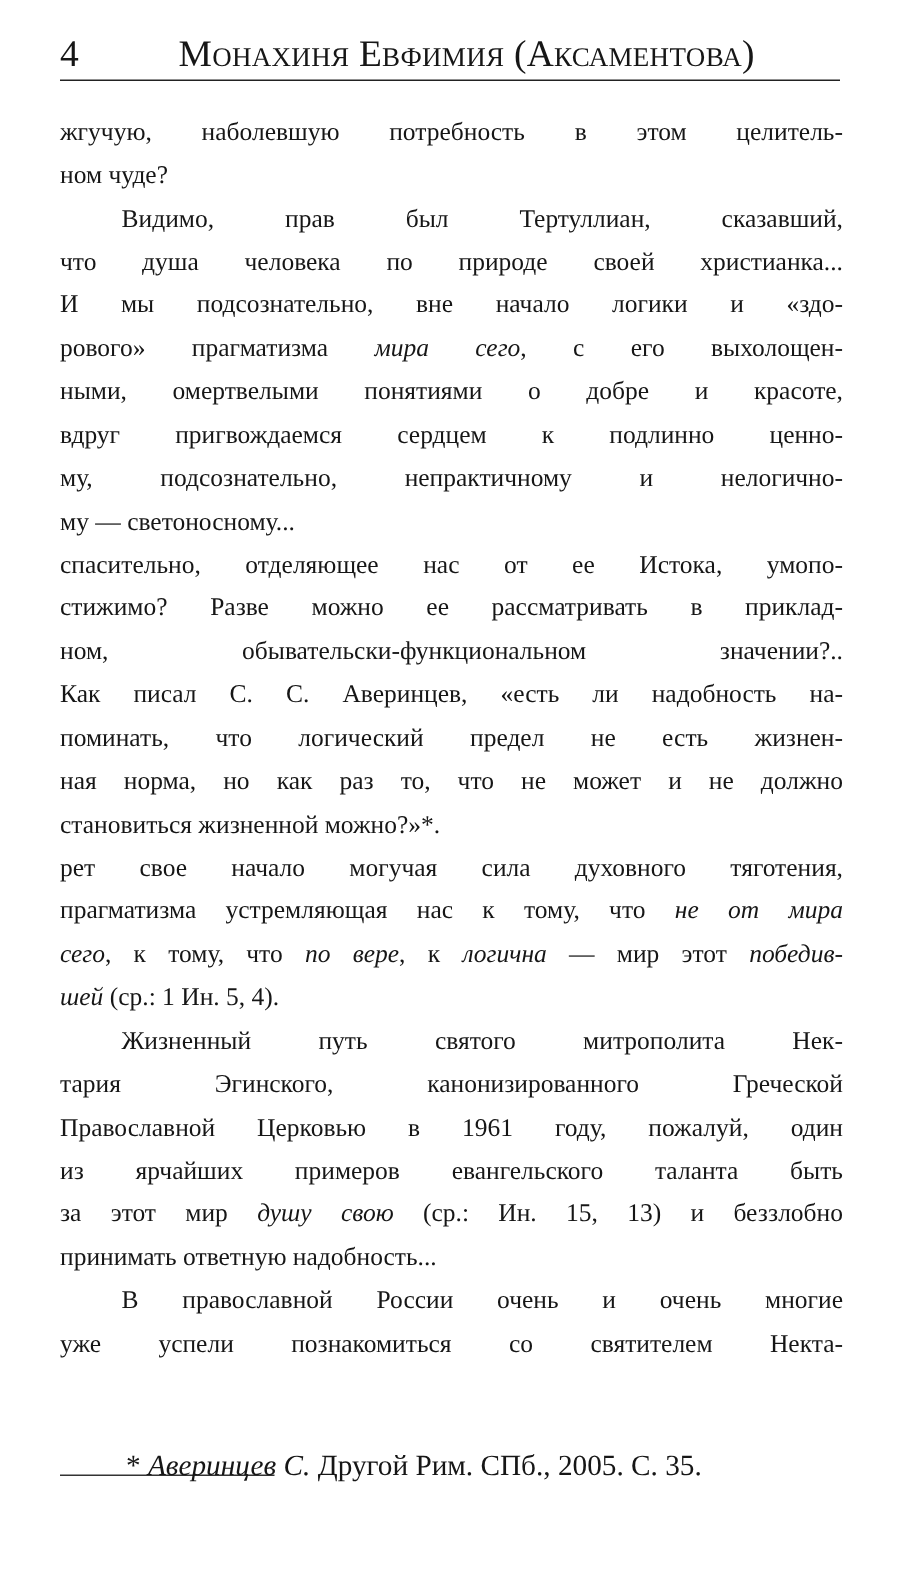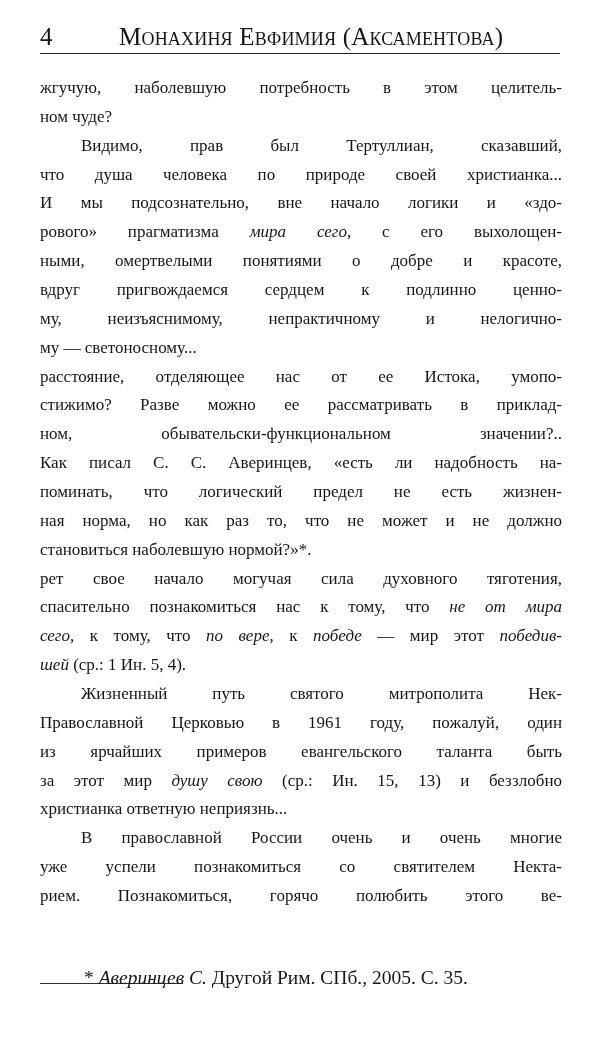--- a/index.html
+++ b/index.html
@@ -50,81 +50,81 @@
     <div class="line">
       <span class="jw"><span>рового» прагматизма </span><em>мира сего</em><span>, с его выхолощен-</span></span>
     </div>
     <div class="line">
       <span class="jw"><span>ными, омертвелыми понятиями о добре и красоте,</span></span>
     </div>
     <div class="line">
       <span class="jw"><span>вдруг пригвождаемся сердцем к подлинно ценно-</span></span>
     </div>
     <div class="line">
-      <span class="jw"><span>му, неизъяснимому, непрактичному и нелогично-</span></span>
+      <span class="jw"><span>му, подсознательно, непрактичному и нелогично-</span></span>
     </div>
     <div class="line last">
       <span class="jw"><span>му — светоносному...</span></span>
     </div>
     <div class="line">
-      <span class="jw"><span>расстояние, отделяющее нас от ее Истока, умопо-</span></span>
+      <span class="jw"><span>спасительно, отделяющее нас от ее Истока, умопо-</span></span>
     </div>
     <div class="line">
       <span class="jw"><span>стижимо? Разве можно ее рассматривать в приклад-</span></span>
     </div>
     <div class="line">
       <span class="jw"><span>ном, обывательски-функциональном значении?..</span></span>
     </div>
     <div class="line">
       <span class="jw"><span>Как писал С. С. Аверинцев, «есть ли надобность на-</span></span>
     </div>
     <div class="line">
       <span class="jw"><span>поминать, что логический предел не есть жизнен-</span></span>
     </div>
     <div class="line">
       <span class="jw"><span>ная норма, но как раз то, что не может и не должно</span></span>
     </div>
     <div class="line last">
-      <span class="jw"><span>становиться наболевшую нормой?»*.</span></span>
+      <span class="jw"><span>становиться жизненной можно?»*.</span></span>
     </div>
     <div class="line">
       <span class="jw"><span>рет свое начало могучая сила духовного тяготения,</span></span>
     </div>
     <div class="line">
-      <span class="jw"><span>спасительно познакомиться нас к тому, что </span><em>не от мира</em></span>
+      <span class="jw"><span>прагматизма устремляющая нас к тому, что </span><em>не от мира</em></span>
     </div>
     <div class="line">
-      <span class="jw"><em>сего</em><span>, к тому, что </span><em>по вере</em><span>, к </span><em>победе</em><span> — мир этот </span><em>победив-</em></span>
+      <span class="jw"><em>сего</em><span>, к тому, что </span><em>по вере</em><span>, к </span><em>логична</em><span> — мир этот </span><em>победив-</em></span>
     </div>
     <div class="line last">
       <span class="jw"><em>шей</em><span> (ср.: 1 Ин. 5, 4).</span></span>
     </div>
     <div class="line indent">
       <span class="jw"><span>Жизненный путь святого митрополита Нек-</span></span>
+    </div>
+    <div class="line">
+      <span class="jw"><span>тария Эгинского, канонизированного Греческой</span></span>
     </div>
     <div class="line">
       <span class="jw"><span>Православной Церковью в 1961 году, пожалуй, один</span></span>
     </div>
     <div class="line">
       <span class="jw"><span>из ярчайших примеров евангельского таланта быть</span></span>
     </div>
     <div class="line">
       <span class="jw"><span>за этот мир </span><em>душу свою</em><span> (ср.: Ин. 15, 13) и беззлобно</span></span>
     </div>
     <div class="line last">
-      <span class="jw"><span>христианка ответную неприязнь...</span></span>
+      <span class="jw"><span>принимать ответную надобность...</span></span>
     </div>
     <div class="line indent">
       <span class="jw"><span>В православной России очень и очень многие</span></span>
     </div>
     <div class="line">
       <span class="jw"><span>уже успели познакомиться со святителем Некта-</span></span>
-    </div>
-    <div class="line">
-      <span class="jw"><span>рием. Познакомиться, горячо полюбить этого ве-</span></span>
     </div>
   </div>
 
 <div class="fn-rule"></div>
 <div class="footnote">
   <span>*</span>
   <em>Аверинцев С.</em><span> Другой Рим. СПб., 2005. С. 35.</span>
 </div>
 
 </body></html>

